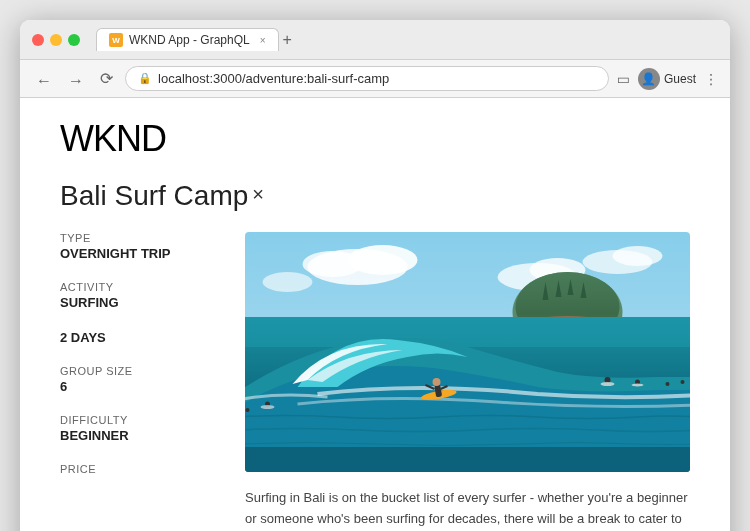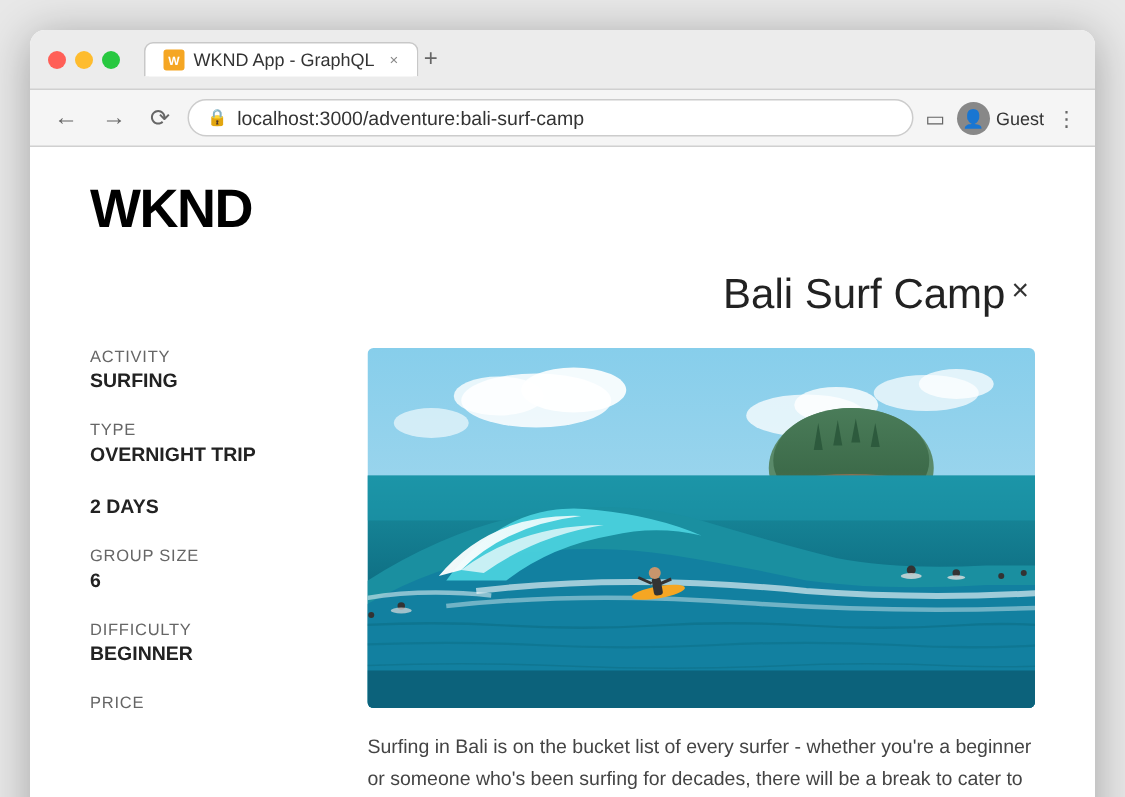--- a/index.html
+++ b/index.html
@@ -173,33 +173,33 @@
 
     .page-header {
       padding: 20px 40px 10px 40px;
       display: flex;
       align-items: center;
       justify-content: space-between;
     }
 
     .logo {
       font-size: 36px;
-      font-weight: 700;
+      font-weight: 400;
       color: #000;
       letter-spacing: -1px;
     }
 
     .page-main {
       padding: 10px 40px 20px 40px;
     }
 
     .page-title-row {
       display: flex;
       align-items: flex-start;
-      justify-content: flex-end;
+      justify-content: flex-start;
       margin-bottom: 20px;
     }
 
     .page-title {
       font-size: 28px;
       font-weight: 400;
       color: #222;
     }
 
     .close-btn {
@@ -315,27 +315,27 @@
       <div class="page-title-row">
         <h1 class="page-title">Bali Surf Camp</h1>
         <button class="close-btn">×</button>
       </div>
 
       <div class="content-layout">
 
         <div class="details-column">
 
           <div class="detail-item">
+            <div class="detail-label">TYPE</div>
+            <div class="detail-value">OVERNIGHT TRIP</div>
+          </div>
+
+          <div class="detail-item">
             <div class="detail-label">ACTIVITY</div>
             <div class="detail-value">SURFING</div>
-          </div>
-
-          <div class="detail-item">
-            <div class="detail-label">TYPE</div>
-            <div class="detail-value">OVERNIGHT TRIP</div>
           </div>
 
           <div class="detail-item">
             <div class="detail-value">2 DAYS</div>
           </div>
 
           <div class="detail-item">
             <div class="detail-label">GROUP SIZE</div>
             <div class="detail-value">6</div>
           </div>

